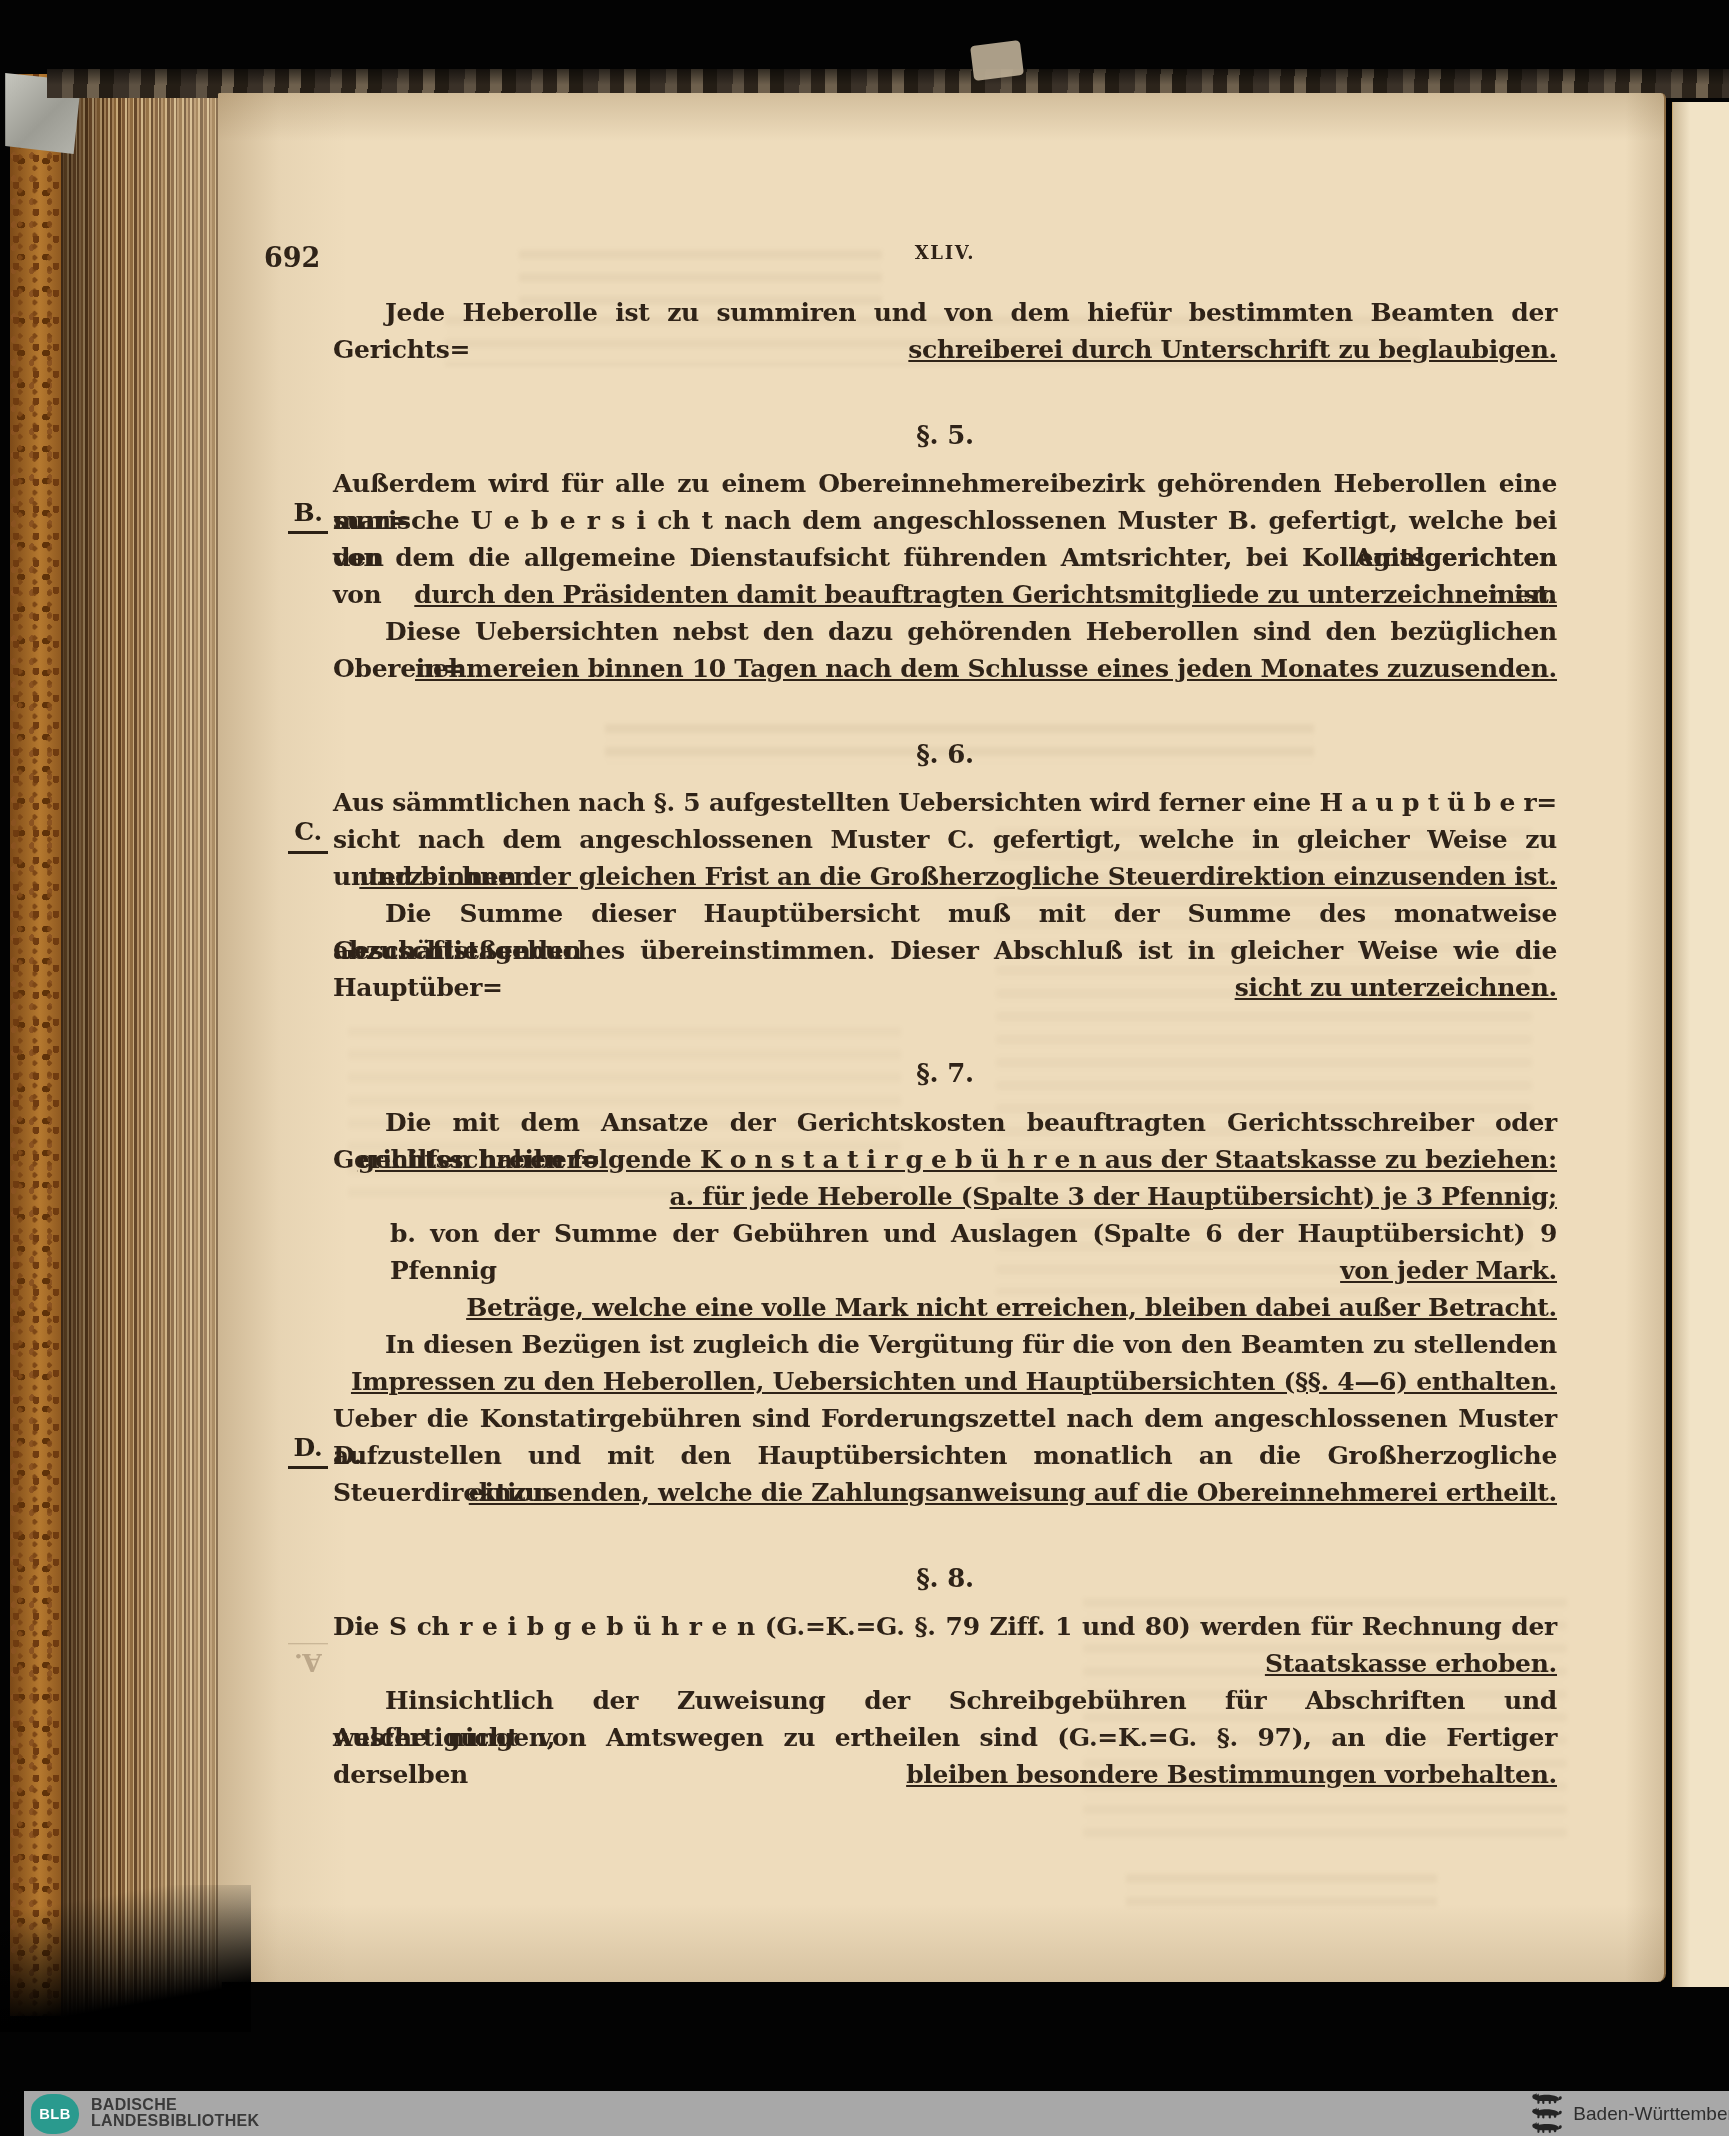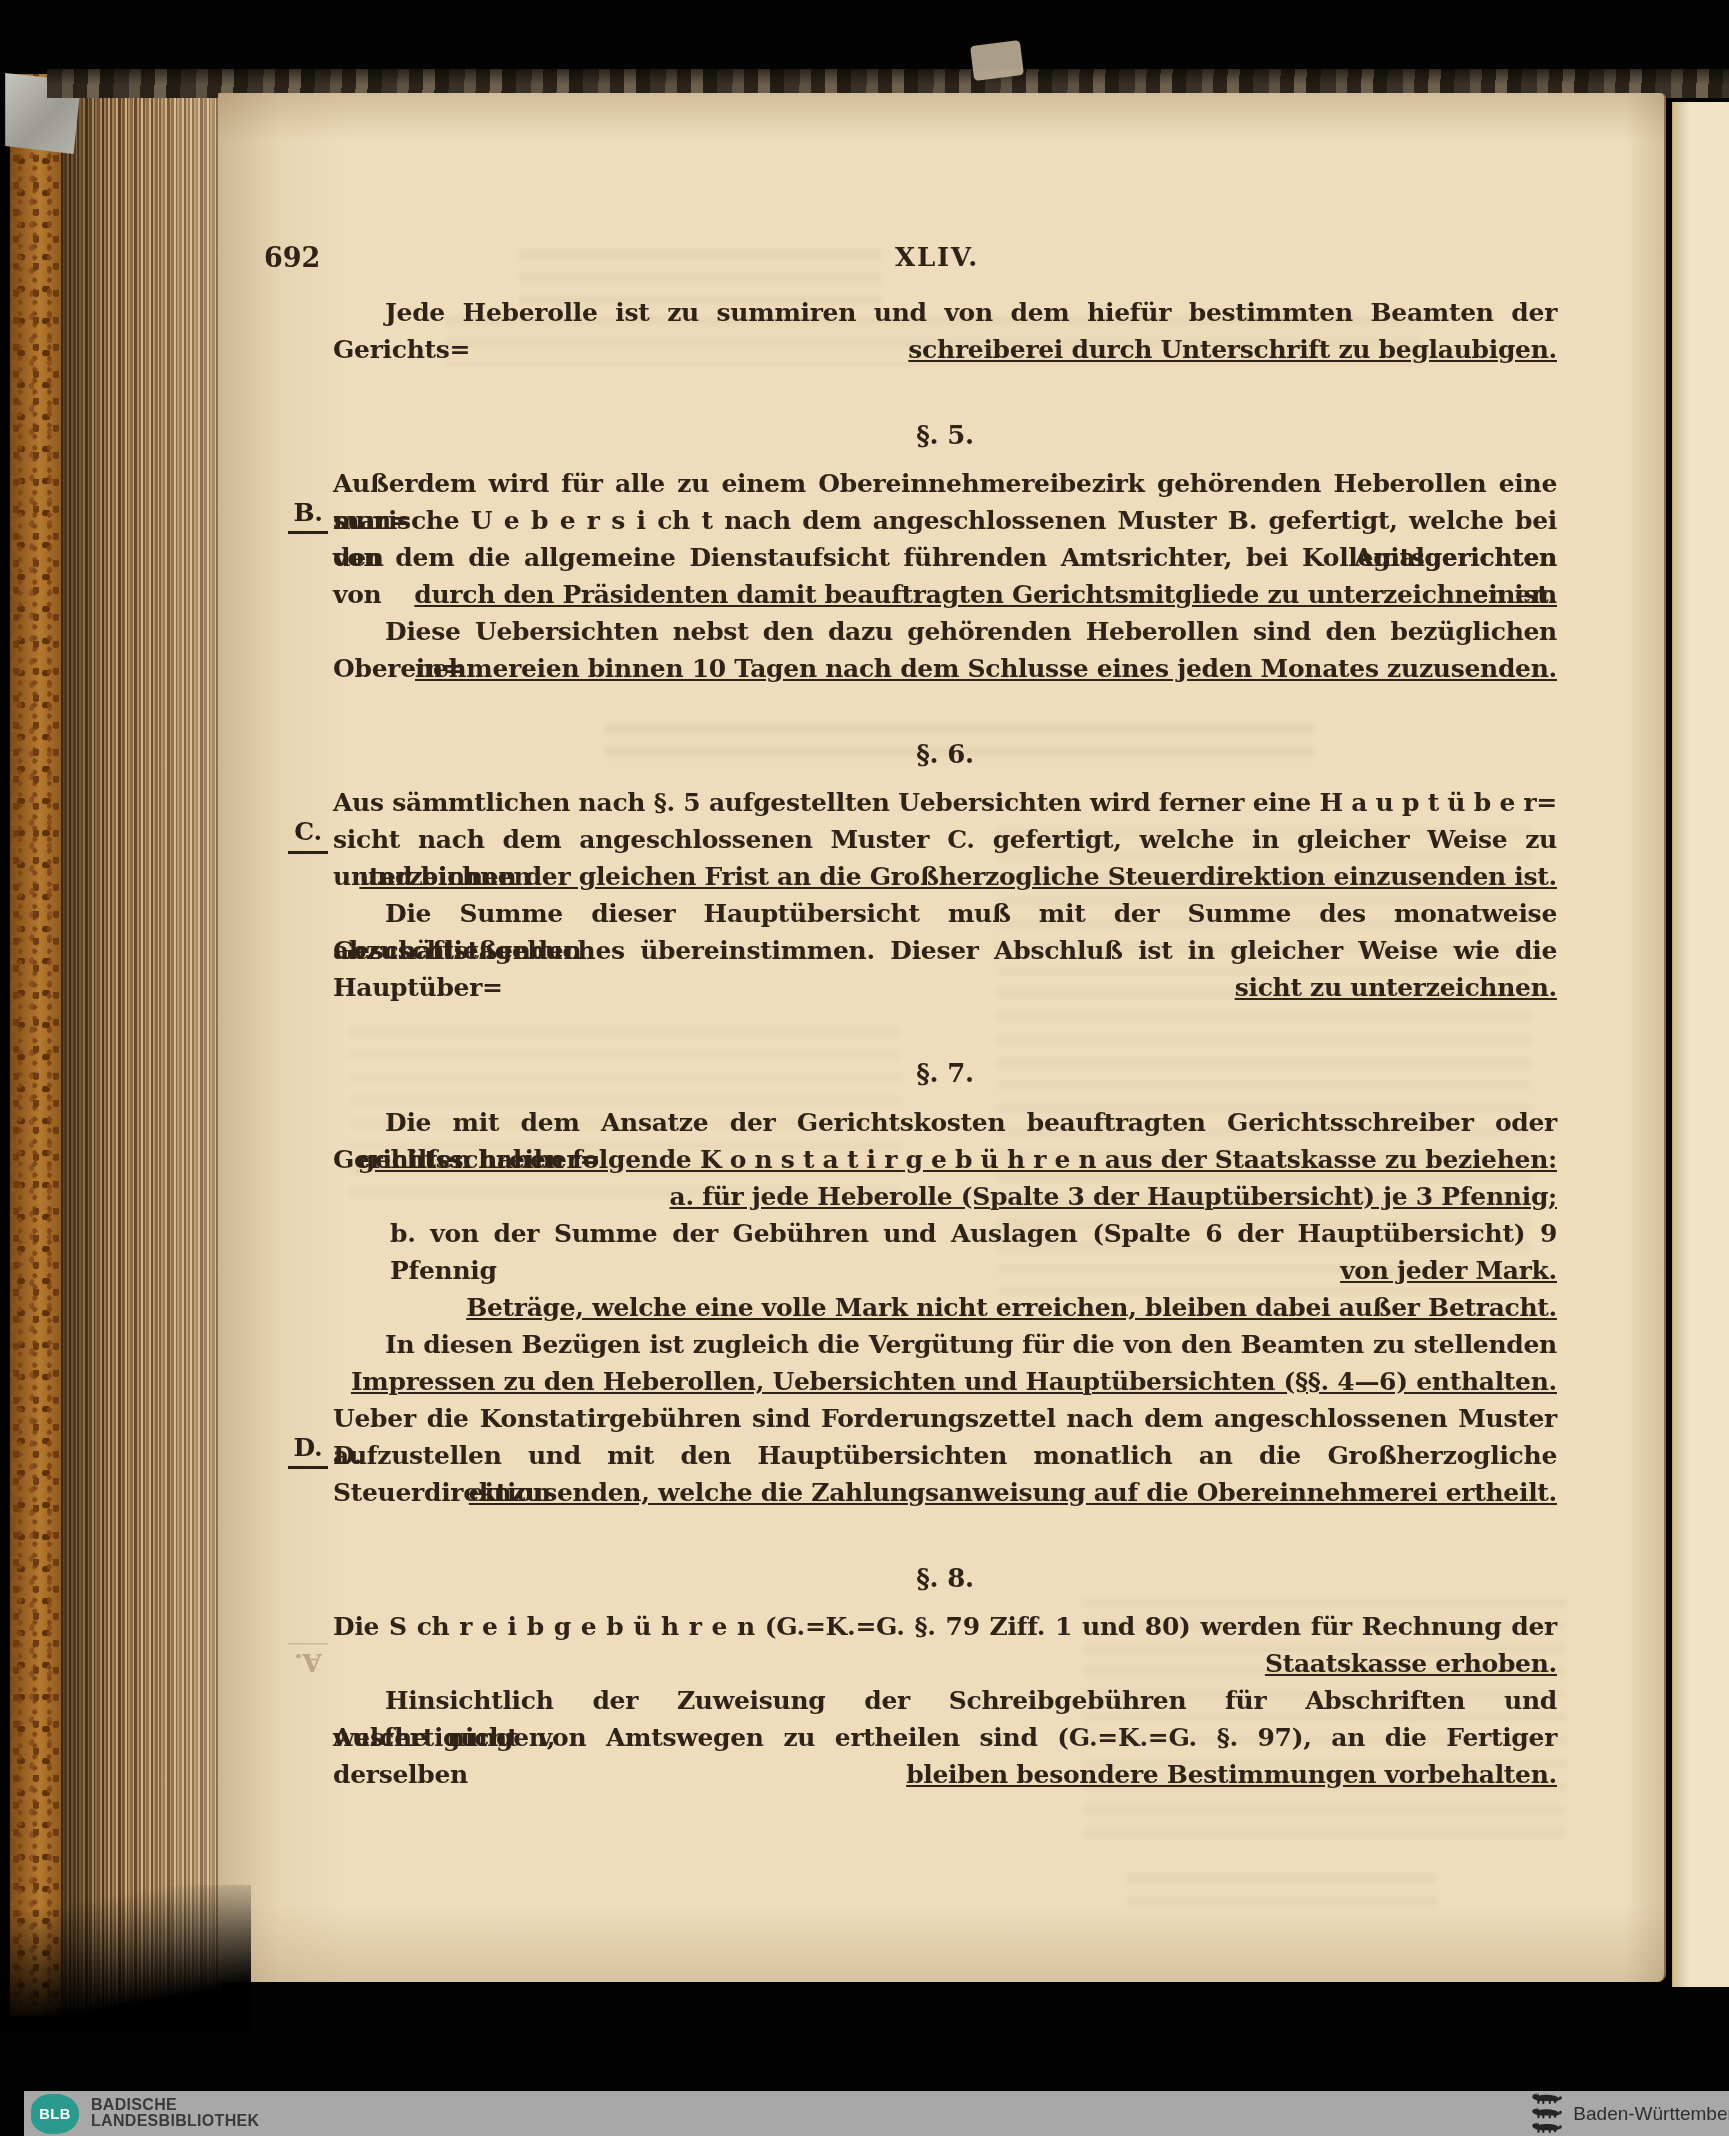--- a/index.html
+++ b/index.html
@@ -43,21 +43,21 @@
     border-left:1.7px solid #caa86f;
     background:linear-gradient(90deg, rgba(120,90,45,.30), rgba(120,90,45,0) 30%),#f1e3c6;}
 
   
   .ghost{position:absolute;filter:blur(2.2px);
     background:repeating-linear-gradient(180deg, rgba(140,115,80,.55) 0 9.5px, rgba(140,115,80,.04) 9.5px 23px);}
 
   
   .pagehead{position:absolute;left:0;top:149px;width:100%;height:38px;color:#2f2318;}
   .pnum{position:absolute;left:46px;top:0;font-size:27px;font-weight:600;}
-  .rhead{position:absolute;left:107px;width:1224px;top:0;text-align:center;font-size:26px;
+  .rhead{position:absolute;left:115px;width:1224px;top:0;text-align:center;font-size:18px;
     font-weight:600;letter-spacing:1.7px;}
   .textblock{position:absolute;left:115px;top:201px;width:1224px;color:#2f2318;
     font-size:25px;font-weight:600;letter-spacing:-0.3px;}
   .sec-head{height:37px;line-height:37px;margin-top:49px;margin-bottom:11.2px;text-align:center;
     font-size:26px;}
   .para{position:relative;margin:0;}
   .line{height:37px;line-height:37px;text-align:justify;text-align-last:justify;white-space:normal;}
   .line.last{text-align:right;text-align-last:auto;text-decoration:underline;}
   .para.indent .line:first-child{text-indent:52px;}
   .para.list{margin-left:57px;}

